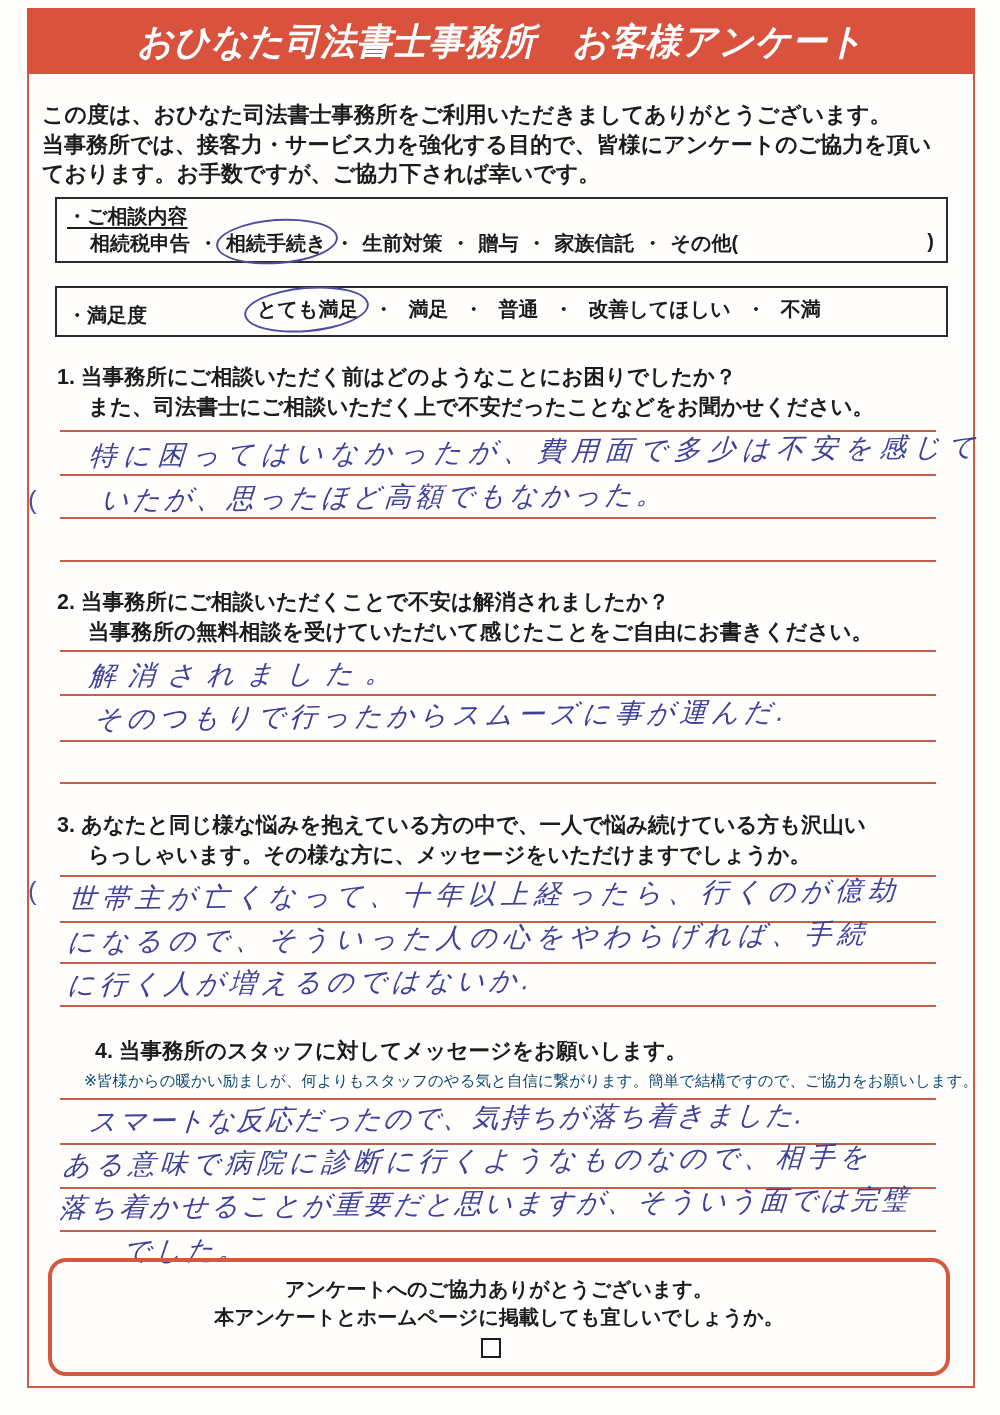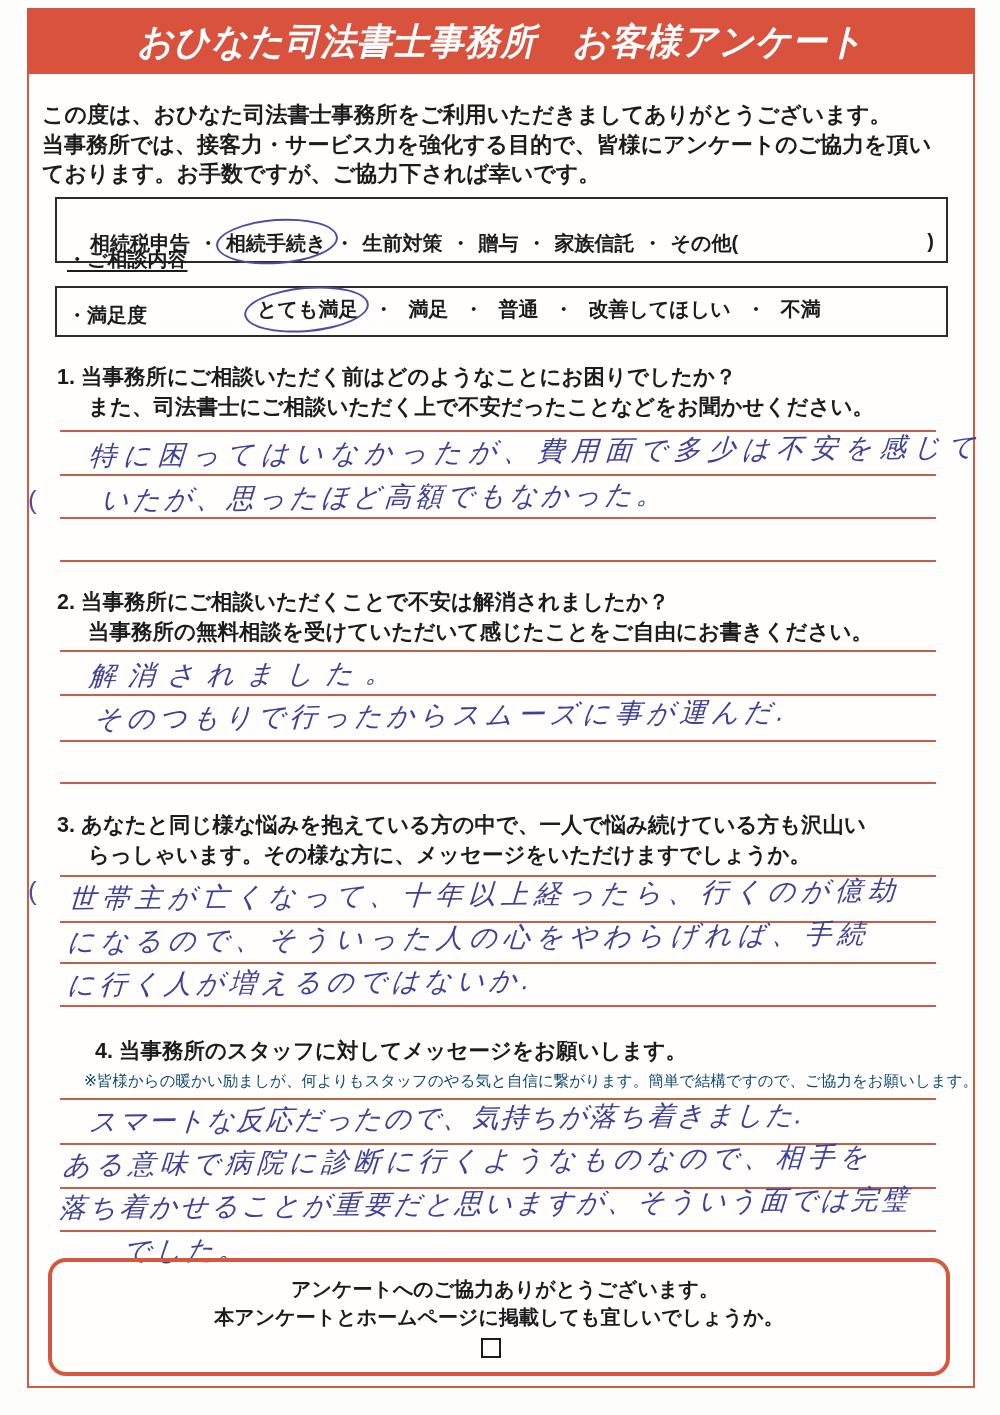--- a/index.html
+++ b/index.html
@@ -18,21 +18,21 @@
     letter-spacing:1px;white-space:nowrap;transform:scaleY(1.05);}
   
   .intro{position:absolute;left:42px;top:100px;width:920px;font-size:22px;
     font-weight:600;line-height:29.5px;}
   .intro div{white-space:nowrap;}
   
   .obox{position:absolute;border:2px solid #2b2b2b;box-sizing:border-box;background:transparent;}
   .box1{left:55px;top:197px;width:893px;height:66px;}
   .box2{left:55px;top:286px;width:893px;height:51px;}
   .obox-label{position:absolute;left:10px;top:4px;font-size:20px;font-weight:600;
-    text-decoration:underline;text-underline-offset:4px;white-space:nowrap;margin-top:43px;}
+    text-decoration:underline;text-underline-offset:4px;white-space:nowrap;}
   .box1-options{position:absolute;left:33px;top:31px;font-size:20px;font-weight:600;white-space:nowrap;}
   .box1-close{position:absolute;right:12px;top:31px;font-size:20px;font-weight:600;}
   .box2-label{position:absolute;left:10px;top:14px;font-size:20px;font-weight:600;white-space:nowrap;}
   .box2-options{position:absolute;left:200px;top:8px;font-size:20px;font-weight:600;white-space:nowrap;}
   .sep{margin:0 8px;}
   .box2-options .sep{margin:0 15px;}
   
   .circle-wrap{position:relative;display:inline-block;}
   .pen-ellipse{position:absolute;border:2.5px solid #4a4da2;border-radius:50%;pointer-events:none;}
   .ellipse-consult{left:-10px;right:-12px;top:-11px;bottom:-7px;transform:rotate(-4deg);}
@@ -51,21 +51,21 @@
     white-space:nowrap;transform:rotate(-0.6deg) skewX(-4deg);transform-origin:left bottom;}
   .ls2{letter-spacing:2px;} .ls3{letter-spacing:3px;} .ls4{letter-spacing:4px;}
   .ls5{letter-spacing:5px;} .ls6{letter-spacing:6px;} .ls7{letter-spacing:7px;}
   .ls12{letter-spacing:12px;}
   .pen-mark{position:absolute;color:#4a4da2;font-size:26px;}
   
   .footer-box{position:absolute;left:48px;top:1258px;width:902px;height:118px;
     border:4px solid #d5573e;border-radius:18px;box-sizing:border-box;background:transparent;}
   .footer-line{position:absolute;left:0;width:100%;text-align:center;font-size:20px;
     font-weight:600;white-space:nowrap;}
-  .fl1{top:14px;padding-left:6px;} .fl2{top:42px;} .fl3{top:76px;}
+  .fl1{top:14px;} .fl2{top:42px;} .fl3{top:76px;}
   .cbox{display:inline-block;width:16px;height:16px;border:2px solid #1c1c1c;
     margin-right:16px;vertical-align:-2px;background:#fffefd;}
 </style>
 </head>
 <body>
 
 <div class="frame"></div>
 
 <div class="banner">
   <div class="banner-title">おひなた司法書士事務所　お客様アンケート</div>

